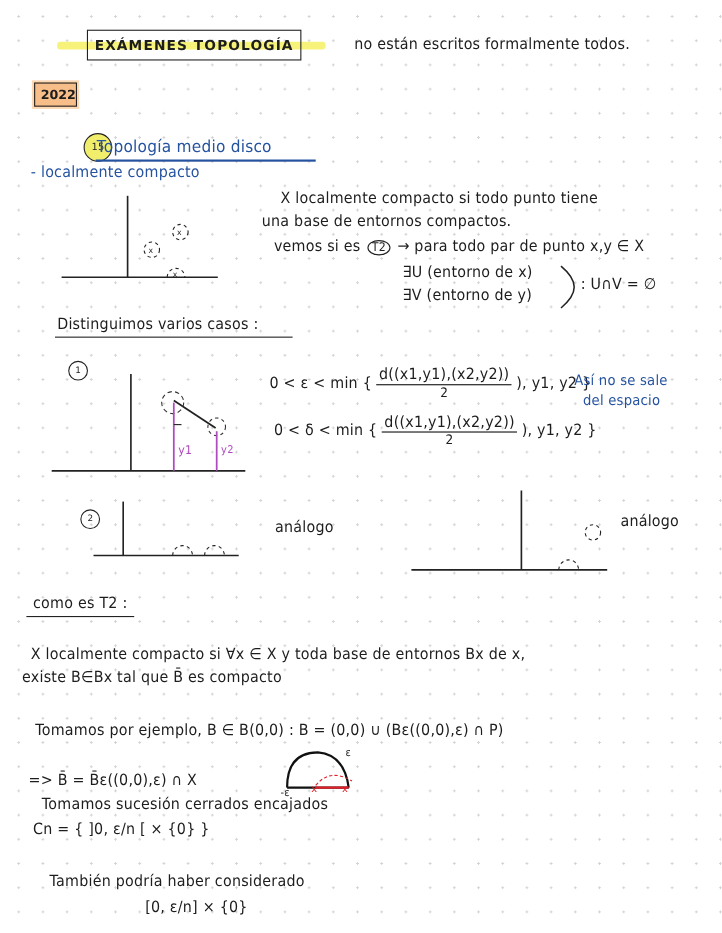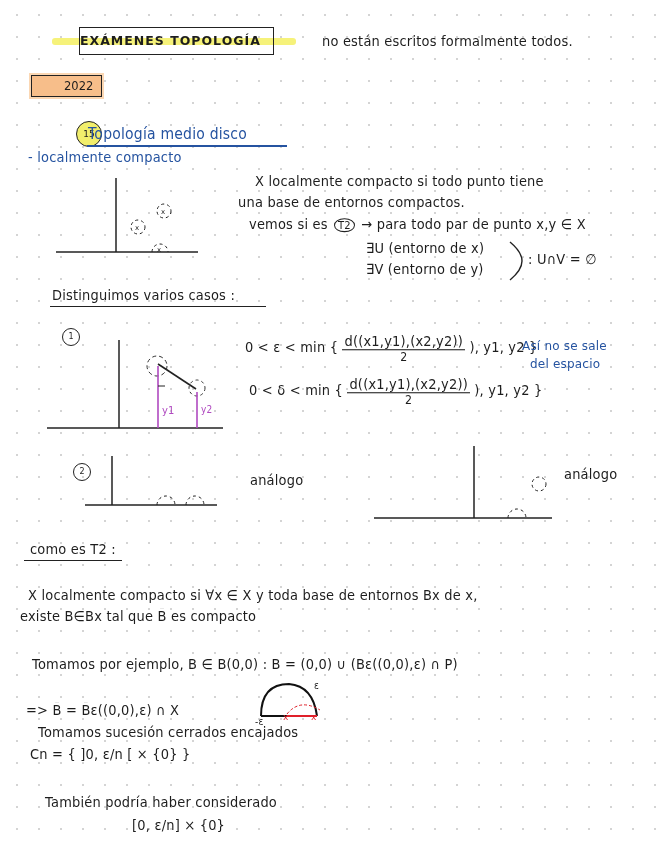--- a/index.html
+++ b/index.html
@@ -9,22 +9,22 @@
     background-image: radial-gradient(circle, #d4d4d4 0.9px, transparent 1.2px);
     background-size: 22px 22px;
     background-position: 6px 4px;
     font-family: "DejaVu Sans", sans-serif;
     color: #1d1d1d;
   }
   .abs { position: absolute; white-space: nowrap; }
   .hand { font-family: "DejaVu Sans", sans-serif; font-size: 13px; letter-spacing: 0.2px; transform: scaleY(1.08); transform-origin: left top; }
   .blue { color: #2553a0; }
   .title-hl { position: absolute; left: 52px; top: 38px; width: 244px; height: 7px; background: #f6f27a; border-radius: 3px; }
-  .title-box { position: absolute; left: 79px; top: 27px; width: 193px; height: 26px; border: 1.6px solid #222; background: rgba(255,255,255,0.0); font-weight: bold; font-size: 12.5px; letter-spacing: 1px; text-align: left; line-height: 26px; }
-  .year-box { position: absolute; left: 31px; top: 75px; width: 37px; height: 20px; border: 1.6px solid #222; background: #f7be8a; box-shadow: 0 0 0 2px #fbd7b3; font-weight: normal; font-size: 11.5px; line-height: 20px; text-align: left; padding-left: 32px; }
+  .title-box { position: absolute; left: 79px; top: 27px; width: 193px; height: 26px; border: 1.6px solid #222; background: rgba(255,255,255,0.0); font-weight: bold; font-size: 12.5px; letter-spacing: 1px; text-align: center; line-height: 26px; }
+  .year-box { position: absolute; left: 31px; top: 75px; width: 37px; height: 20px; border: 1.6px solid #222; background: #f7be8a; box-shadow: 0 0 0 2px #fbd7b3; font-weight: bold; font-size: 11.5px; line-height: 20px; text-align: right; }
   .num-circle { position: absolute; left: 35px; top: 121px; width: 24px; height: 24px; border-radius: 50%; border: 1.5px solid #222; background: #f1ee6c; font-size: 9px; text-align: center; line-height: 24px; margin-left: 41px; }
   .underline-blue { position: absolute; left: 87px; top: 145px; width: 200px; height: 1.5px; background: #2553a0; }
   .ul { position: absolute; height: 1.4px; background: #222; }
   .small-circ { position: absolute; width: 16px; height: 16px; border-radius: 50%; border: 1.4px solid #222; font-size: 8px; text-align: center; line-height: 16px; }
   svg { position: absolute; overflow: visible; }
   .frac { display: inline-block; vertical-align: middle; text-align: center; }
   .frac .n { display: block; border-bottom: 1.4px solid #222; padding: 0 2px; }
   .frac .d { display: block; font-size: 11px; }
 </style>
 </head>

